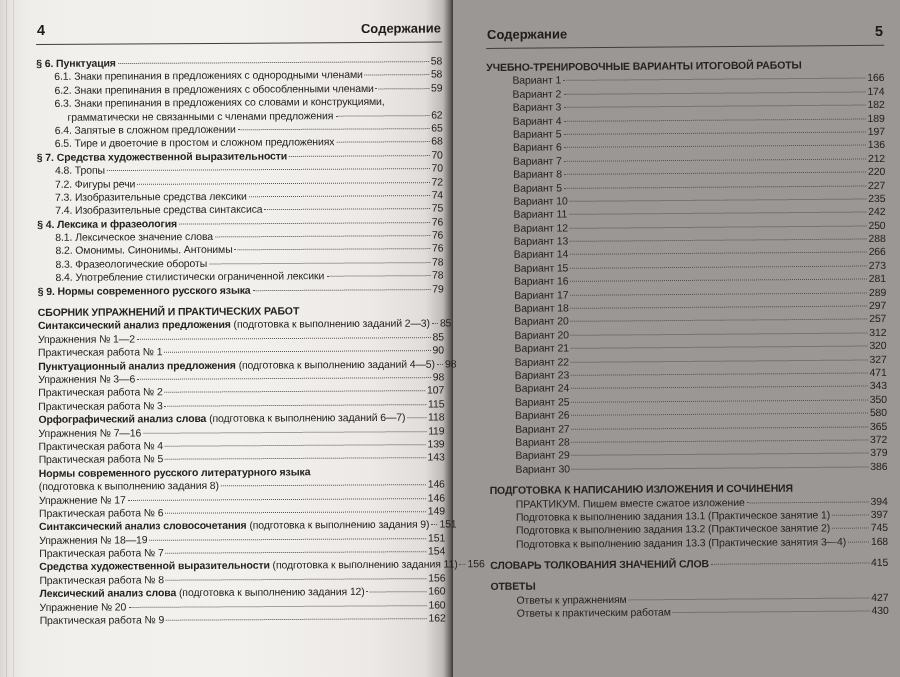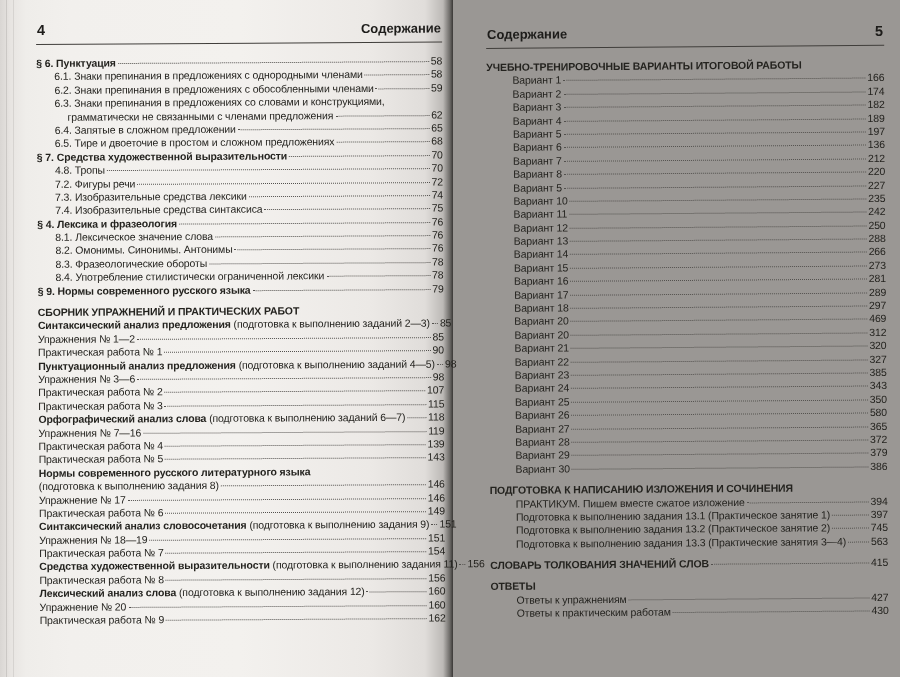--- a/index.html
+++ b/index.html
@@ -385,41 +385,41 @@
           <span class="pg">289</span>
         </div>
         <div class="row in1 st-r">
           <span class="lbl"><span class="lbl-main">Вариант 18</span></span>
           <span class="dots"></span>
           <span class="pg">297</span>
         </div>
         <div class="row in1 st-r">
           <span class="lbl"><span class="lbl-main">Вариант 20</span></span>
           <span class="dots"></span>
-          <span class="pg">469</span>
+          <span class="pg">257</span>
         </div>
         <div class="row in1 st-r">
           <span class="lbl"><span class="lbl-main">Вариант 20</span></span>
           <span class="dots"></span>
           <span class="pg">312</span>
         </div>
         <div class="row in1 st-r">
           <span class="lbl"><span class="lbl-main">Вариант 21</span></span>
           <span class="dots"></span>
           <span class="pg">320</span>
         </div>
         <div class="row in1 st-r">
           <span class="lbl"><span class="lbl-main">Вариант 22</span></span>
           <span class="dots"></span>
           <span class="pg">327</span>
         </div>
         <div class="row in1 st-r">
           <span class="lbl"><span class="lbl-main">Вариант 23</span></span>
           <span class="dots"></span>
-          <span class="pg">385</span>
+          <span class="pg">471</span>
         </div>
         <div class="row in1 st-r">
           <span class="lbl"><span class="lbl-main">Вариант 24</span></span>
           <span class="dots"></span>
           <span class="pg">343</span>
         </div>
         <div class="row in1 st-r">
           <span class="lbl"><span class="lbl-main">Вариант 25</span></span>
           <span class="dots"></span>
           <span class="pg">350</span>
@@ -463,21 +463,21 @@
           <span class="pg">397</span>
         </div>
         <div class="row in1 st-r">
           <span class="lbl"><span class="lbl-main">Подготовка к выполнению задания 13.2 (Практическое занятие 2)</span></span>
           <span class="dots"></span>
           <span class="pg">745</span>
         </div>
         <div class="row in1 st-r">
           <span class="lbl"><span class="lbl-main">Подготовка к выполнению задания 13.3 (Практические занятия 3—4)</span></span>
           <span class="dots"></span>
-          <span class="pg">563</span>
+          <span class="pg">168</span>
         </div>
         <div class="row in0 st-h gap">
           <span class="lbl"><span class="lbl-main">СЛОВАРЬ ТОЛКОВАНИЯ ЗНАЧЕНИЙ СЛОВ</span></span>
           <span class="dots"></span>
           <span class="pg">415</span>
         </div>
         <div class="row in0 st-h gap">
           <span class="lbl"><span class="lbl-main">ОТВЕТЫ</span></span>
         </div>
         <div class="row in1 st-r">

